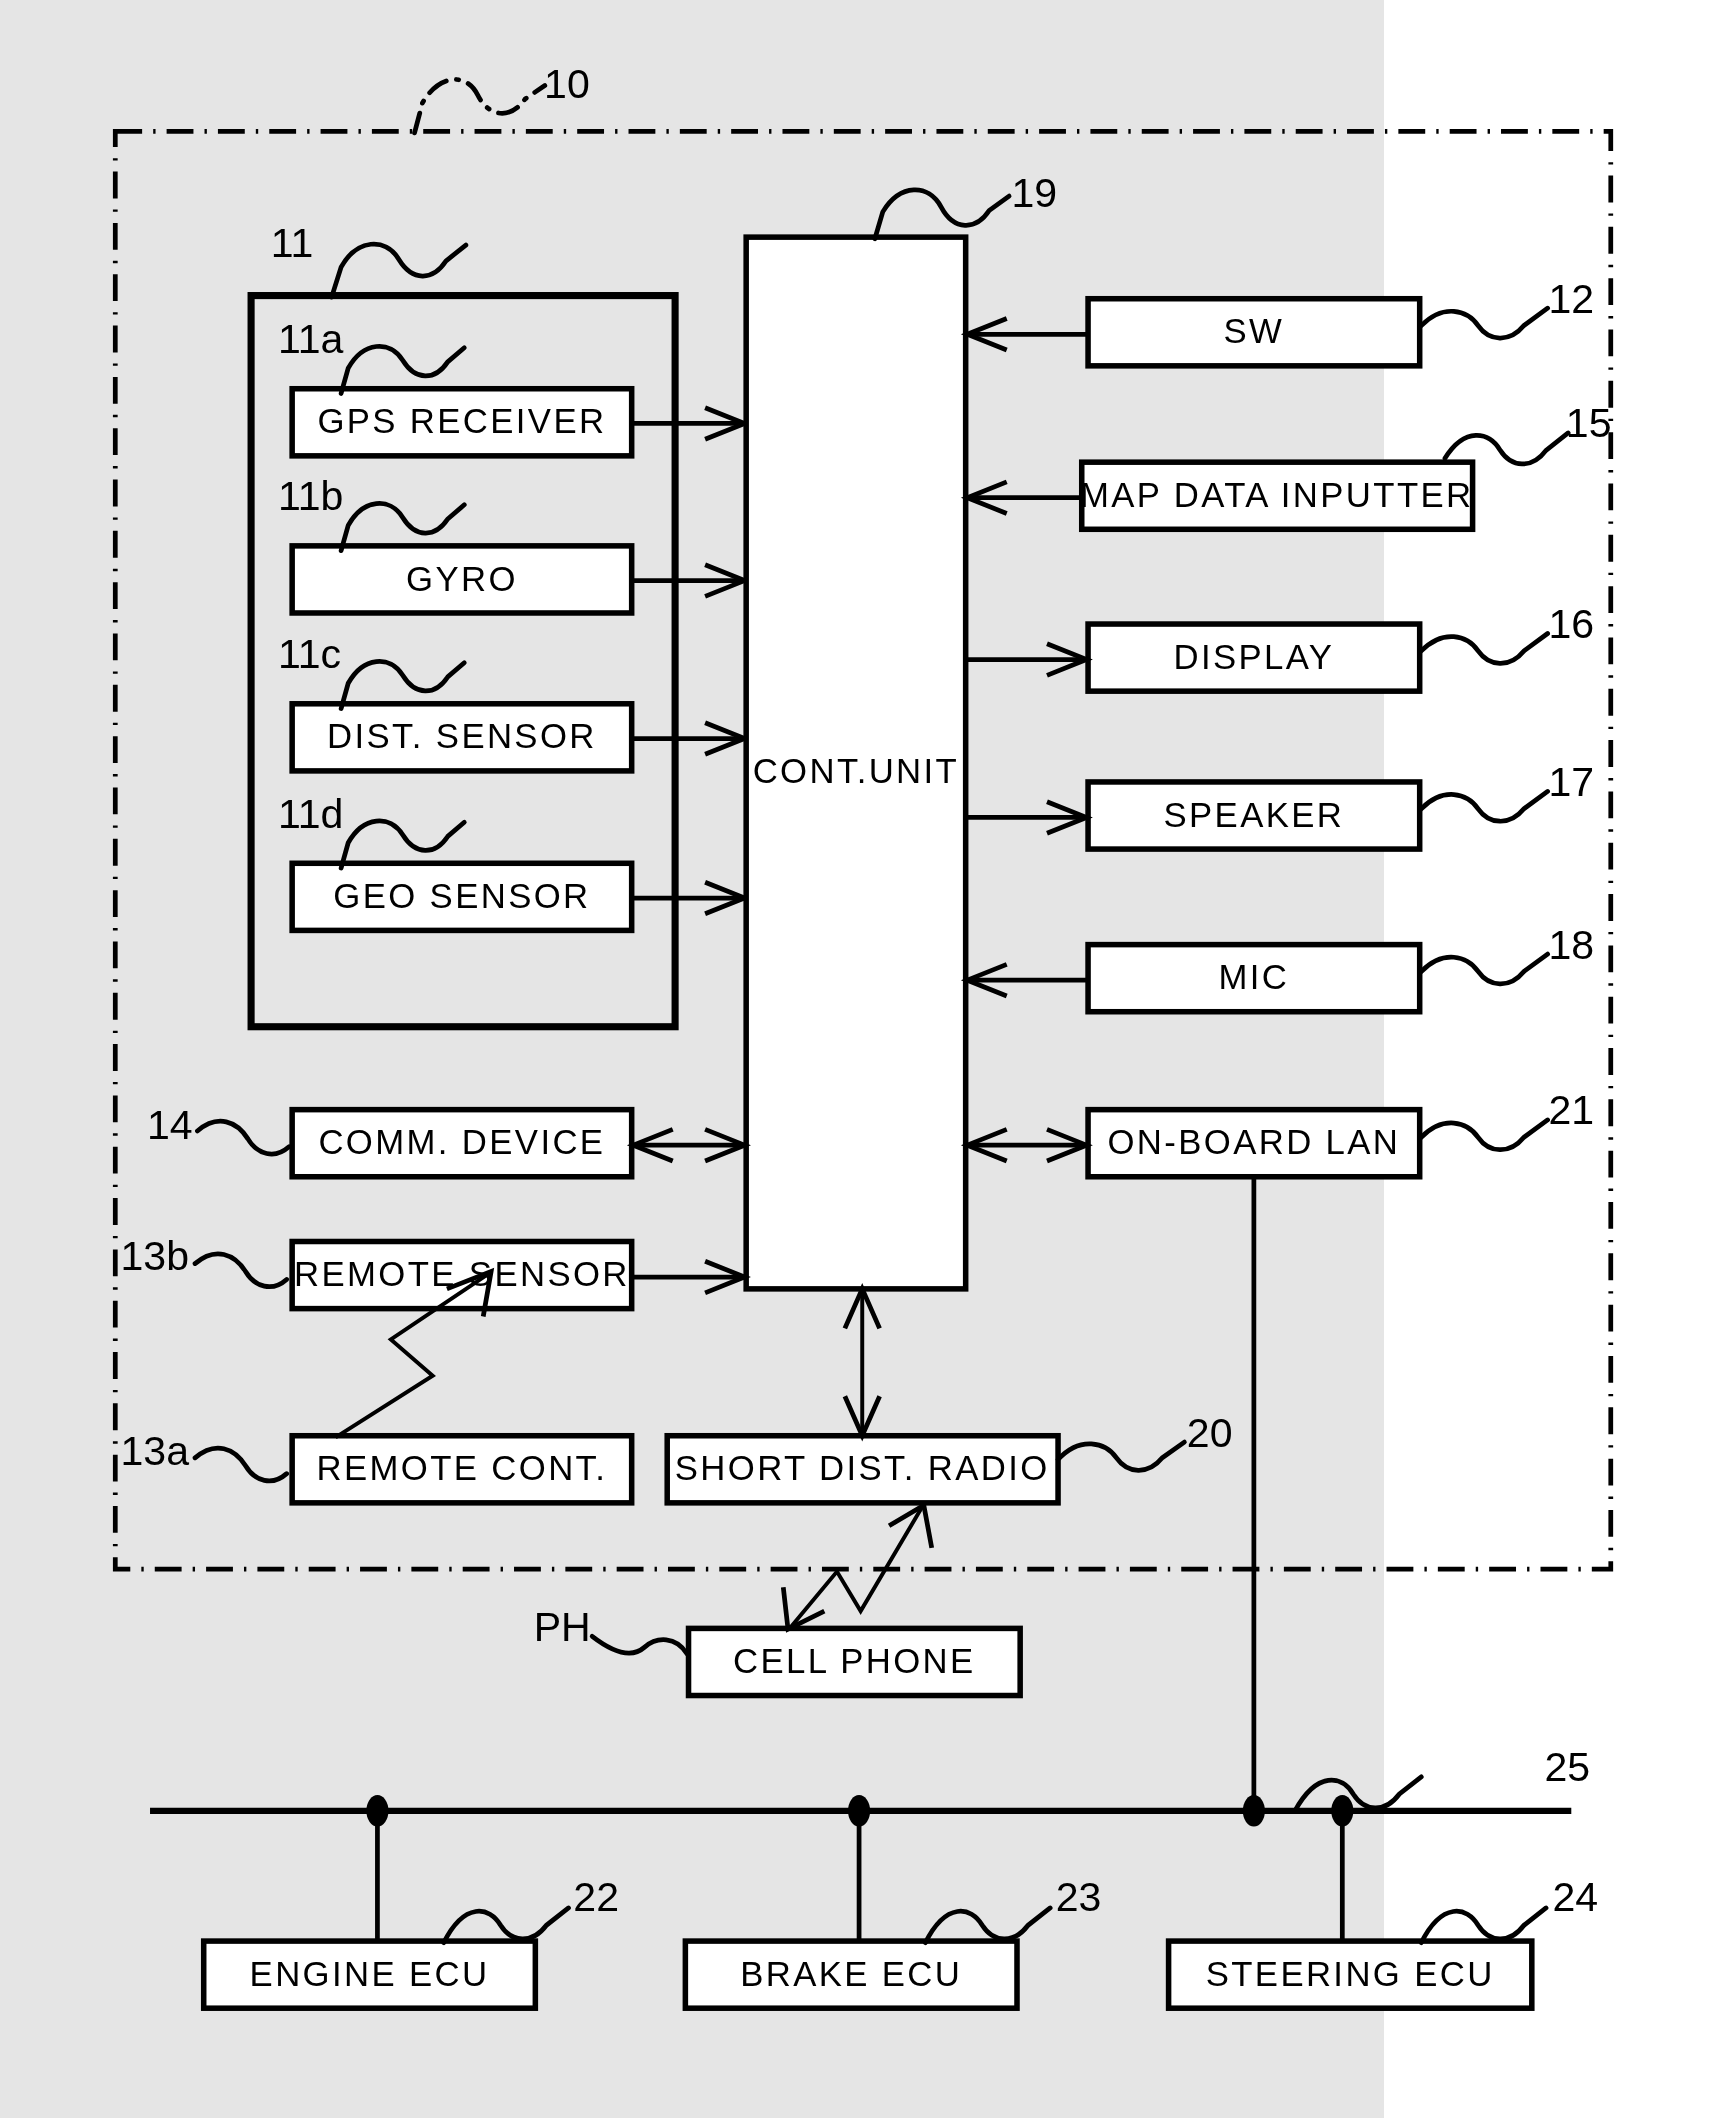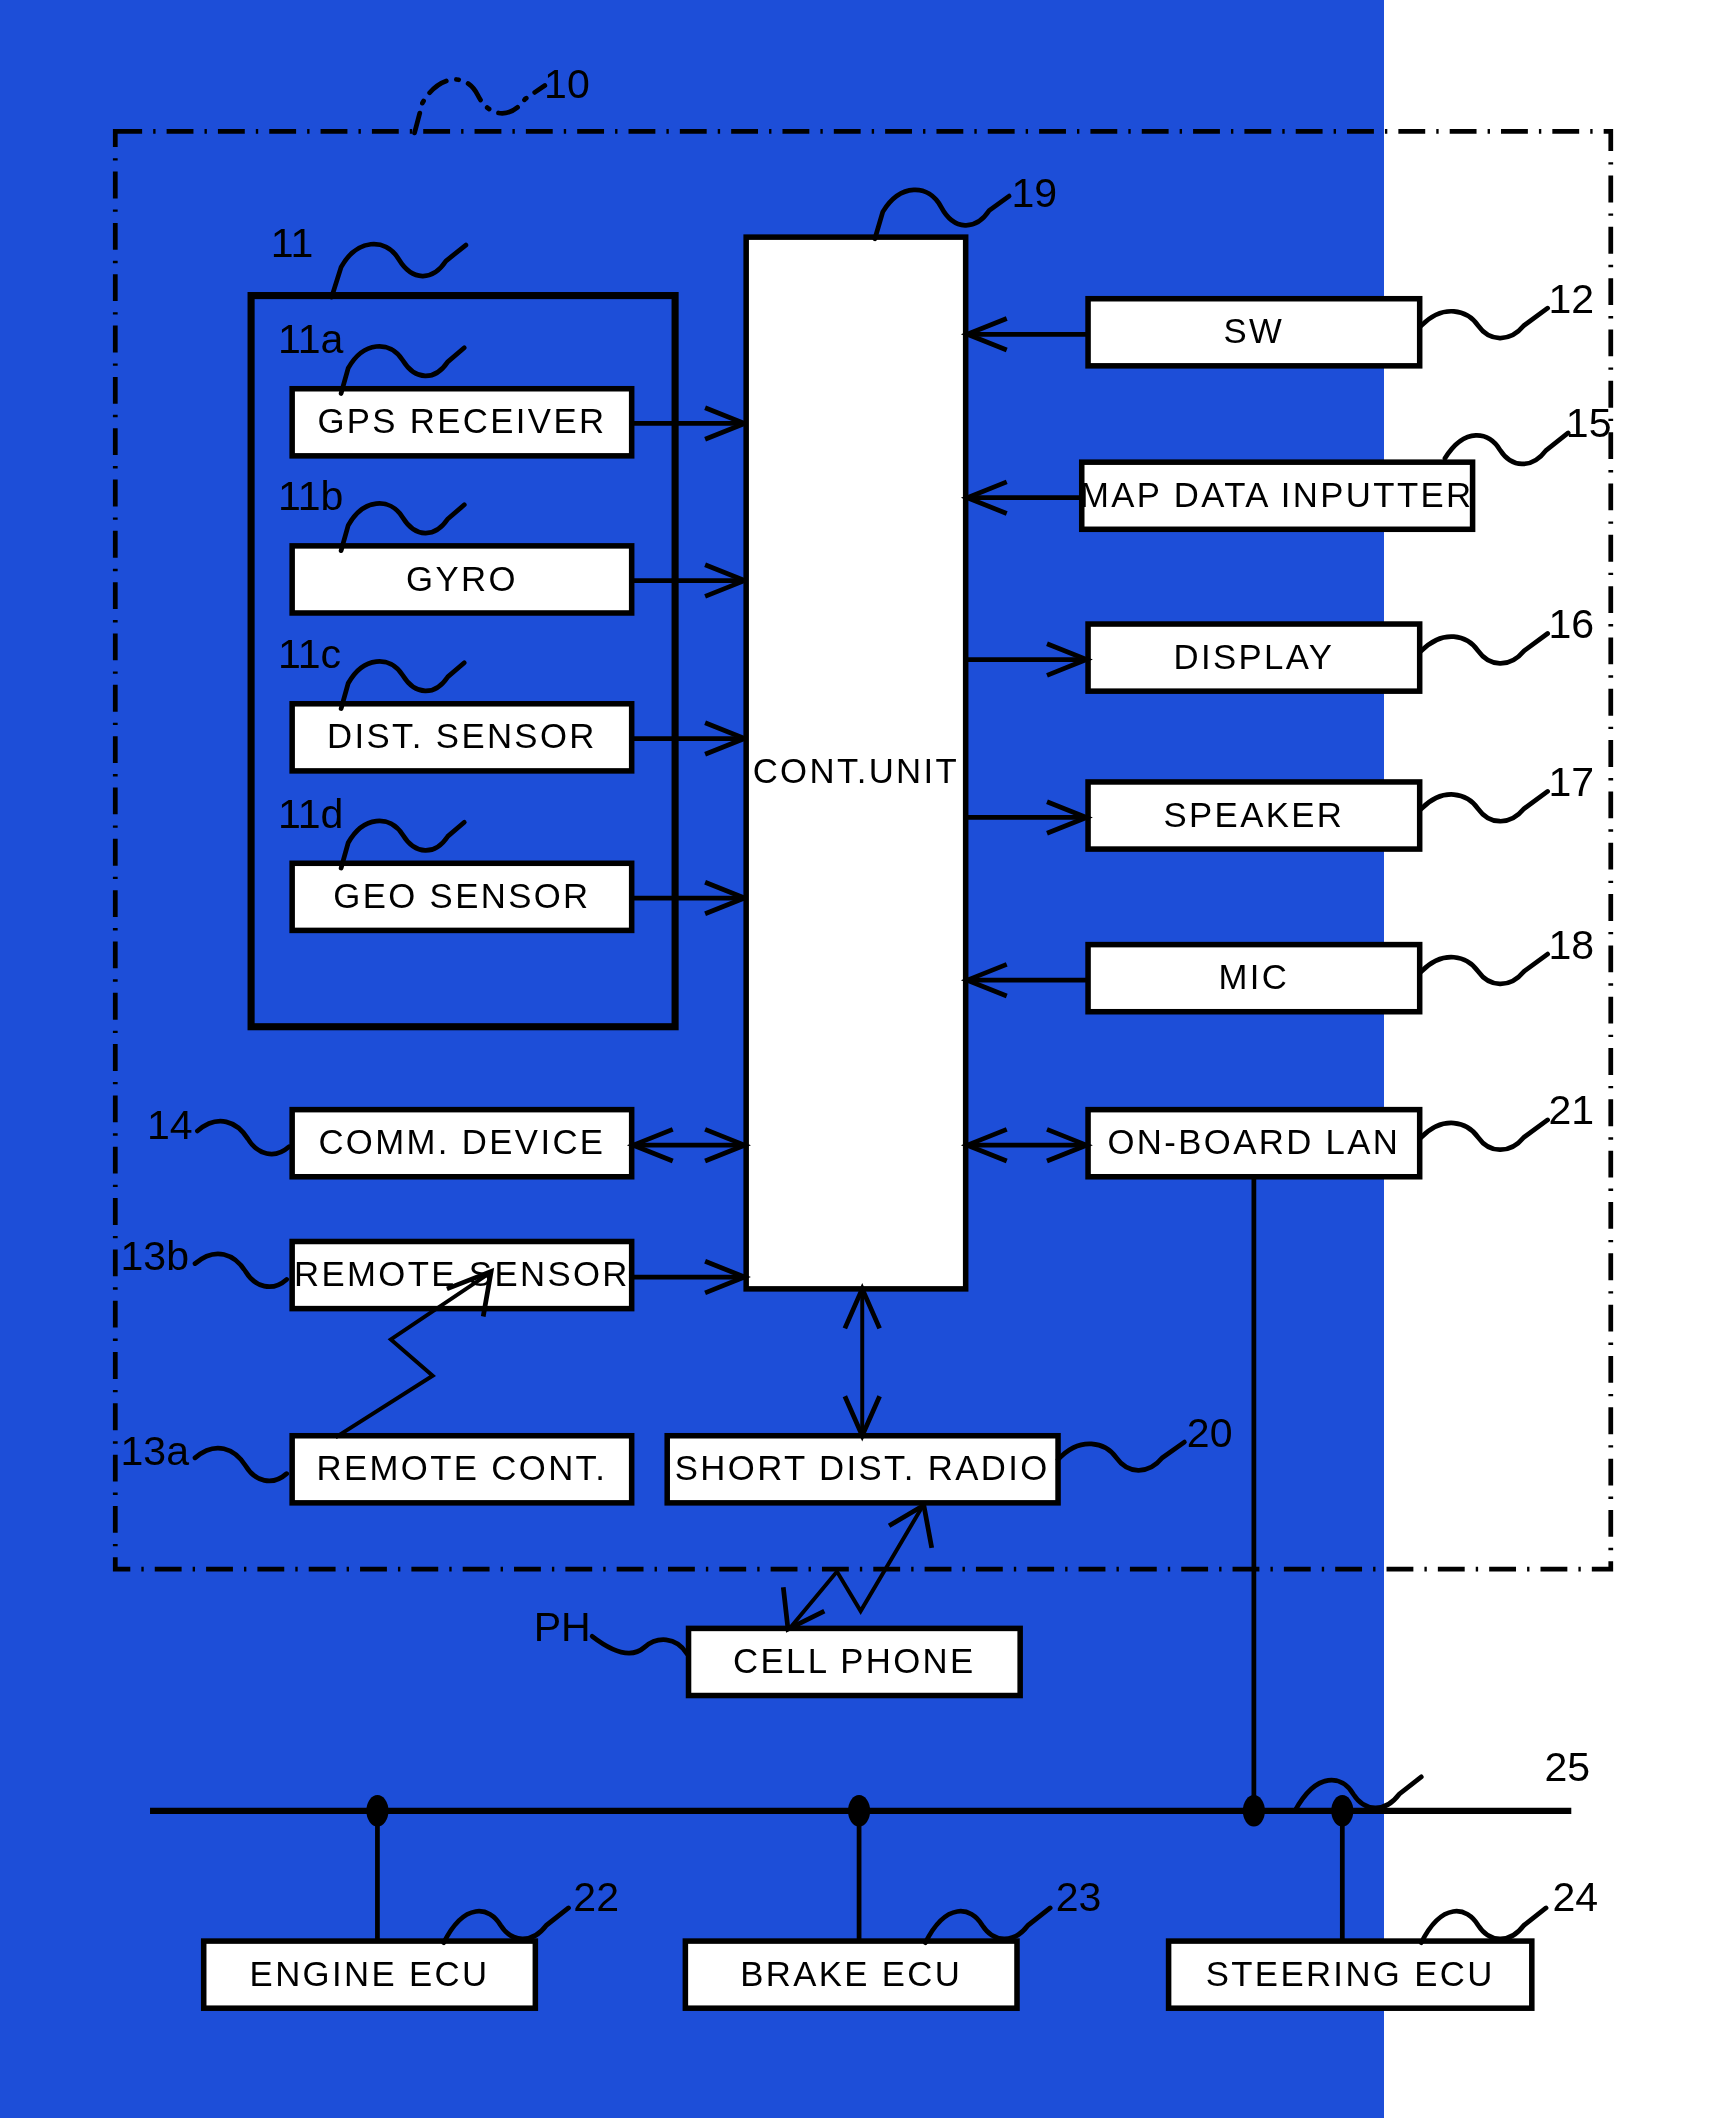--- a/index.html
+++ b/index.html
@@ -11,21 +11,21 @@
   body {
     width: 1730px;
     height: 2119px;
     font-family: "Liberation Sans", sans-serif;
     overflow: hidden;
   }
   #figure-root {
     position: relative;
     width: 1384px;
     height: 2119px;
-    background: #1d4ed8;
+    background: #e5e5e5;
   }
   svg.diagram {
     display: block;
     width: 1730px;
     height: 2119px;
   }
   .box-rect {
     fill: #ffffff;
     stroke: #000000;
     stroke-width: 7;

